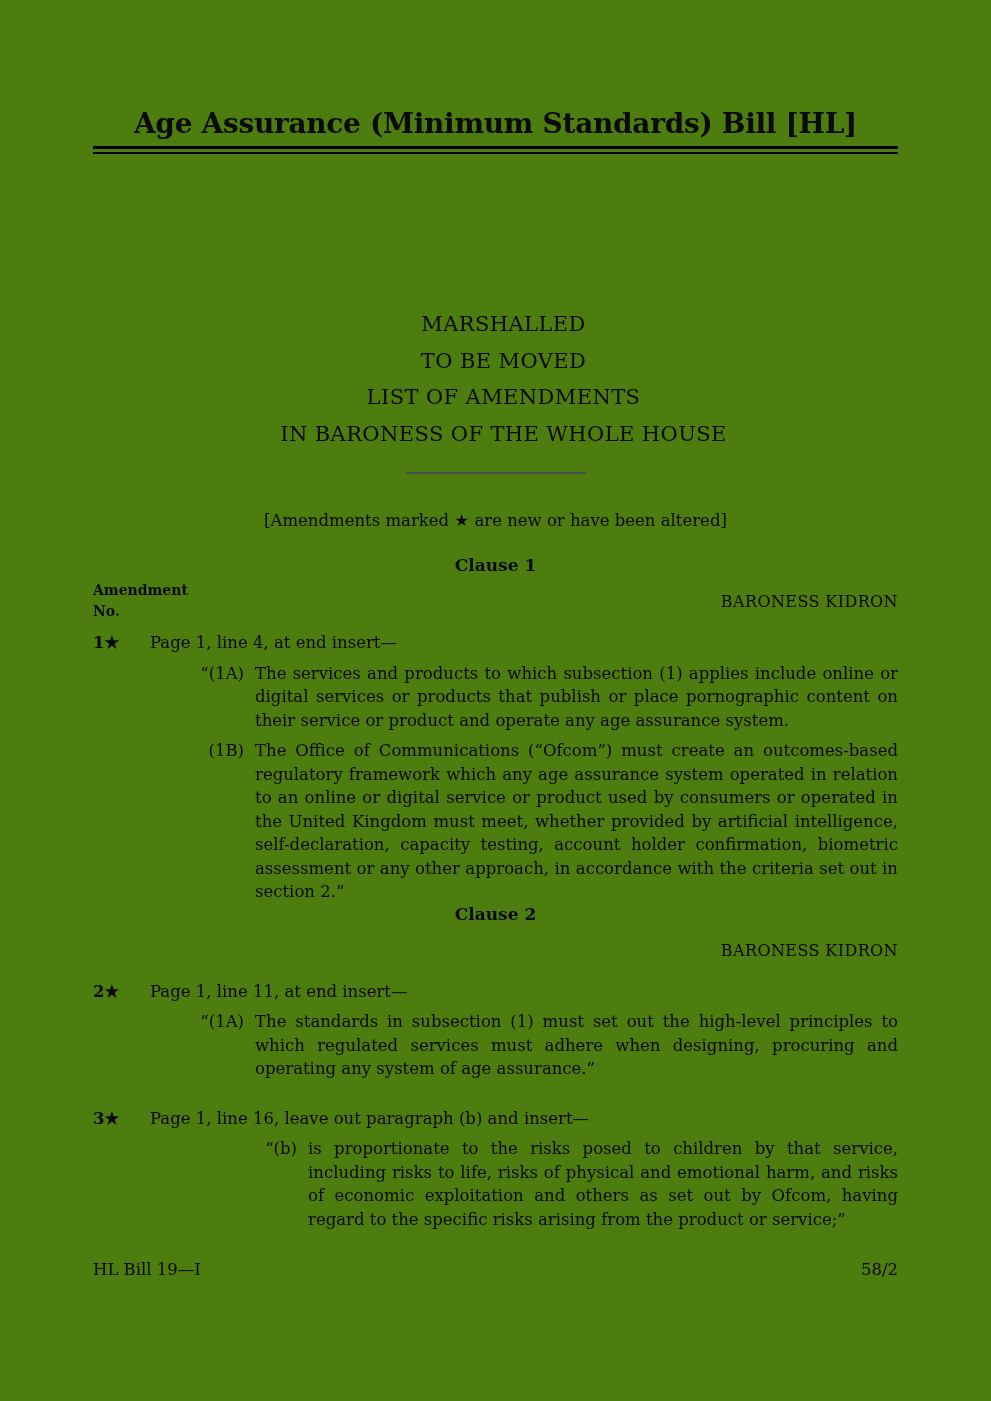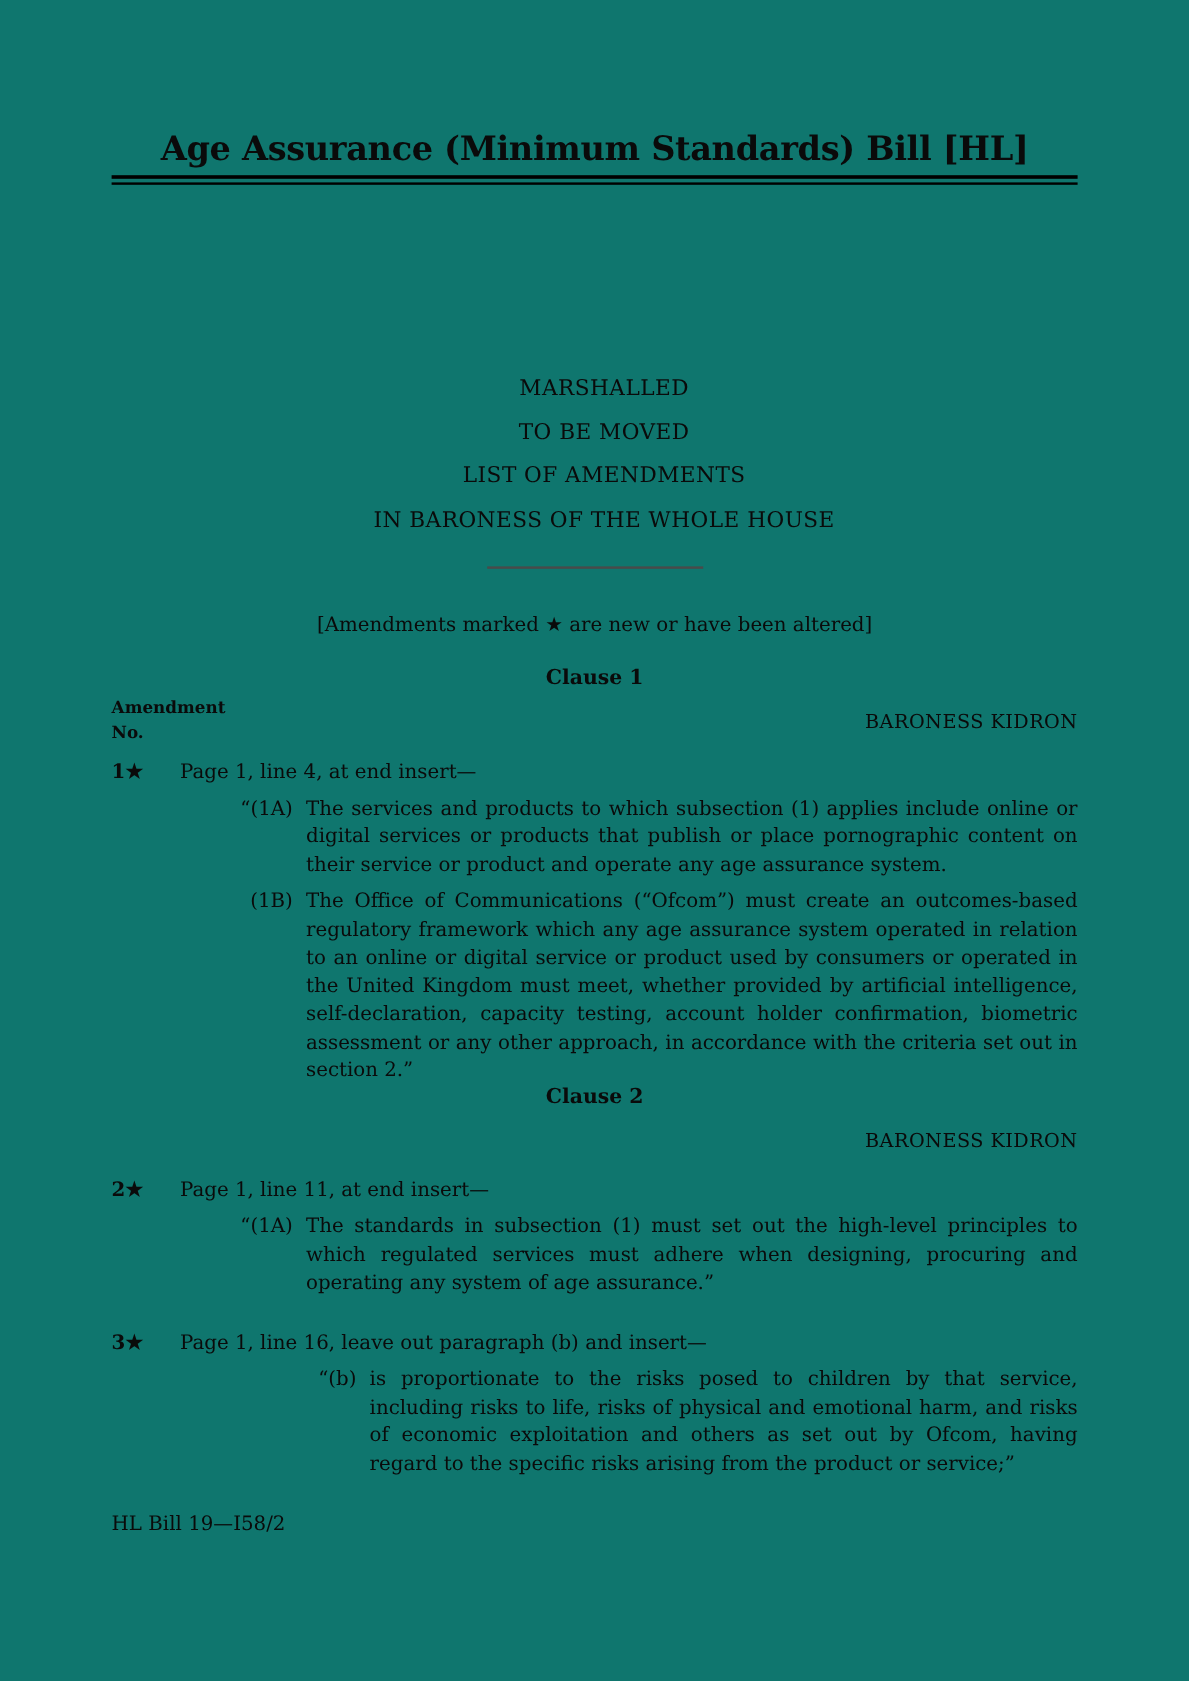--- a/index.html
+++ b/index.html
@@ -1,20 +1,20 @@
 <!DOCTYPE html>
 <html><head>
 <meta charset="utf-8">
 <style>
   html, body { margin: 0; padding: 0; background: #ffffff; }
   .page {
     position: relative;
     width: 991px;
     height: 1401px;
-    background: #0f766e;
+    background: #4d7c0f;
     color: #0a0a0a;
     font-family: "DejaVu Serif", "Liberation Serif", serif;
     overflow: hidden;
   }
   .content { padding: 0 93px; }
 
   .bill-title {
     padding-top: 106px;
     text-align: center;
     font-size: 28px;
@@ -24,21 +24,21 @@
   }
   .title-rule {
     margin: 4px 93px 0 93px;
     height: 3px;
     border-top: 3px solid #000;
     border-bottom: 2px solid #000;
   }
 
   .ceremonial { margin-top: 152px; text-align: center; }
   .ceremonial .line {
-    font-size: 18px;
+    font-size: 21px;
     line-height: 36.5px;
     letter-spacing: 0.4px;
     margin-left: 16px;
   }
 
   .section-separator {
     width: 180px;
     margin: 20px auto 0 auto;
     border-top: 2px solid #4a4a4a;
     height: 0;
@@ -112,21 +112,21 @@
   }
 
   .amendment.spaced { margin-top: 26px; }
   .clause-block .clause-heading { }
 
   .footer {
     position: absolute;
     left: 93px; right: 93px;
     top: 1260px;
     display: flex;
-    justify-content: flex-start;
+    justify-content: space-between;
     font-size: 16.5px;
   }
 </style>
 </head>
 <body>
 
 <div class="page">
 
   <div class="bill-title">Age Assurance (Minimum Standards) Bill [HL]</div>
   <div class="title-rule"></div>

